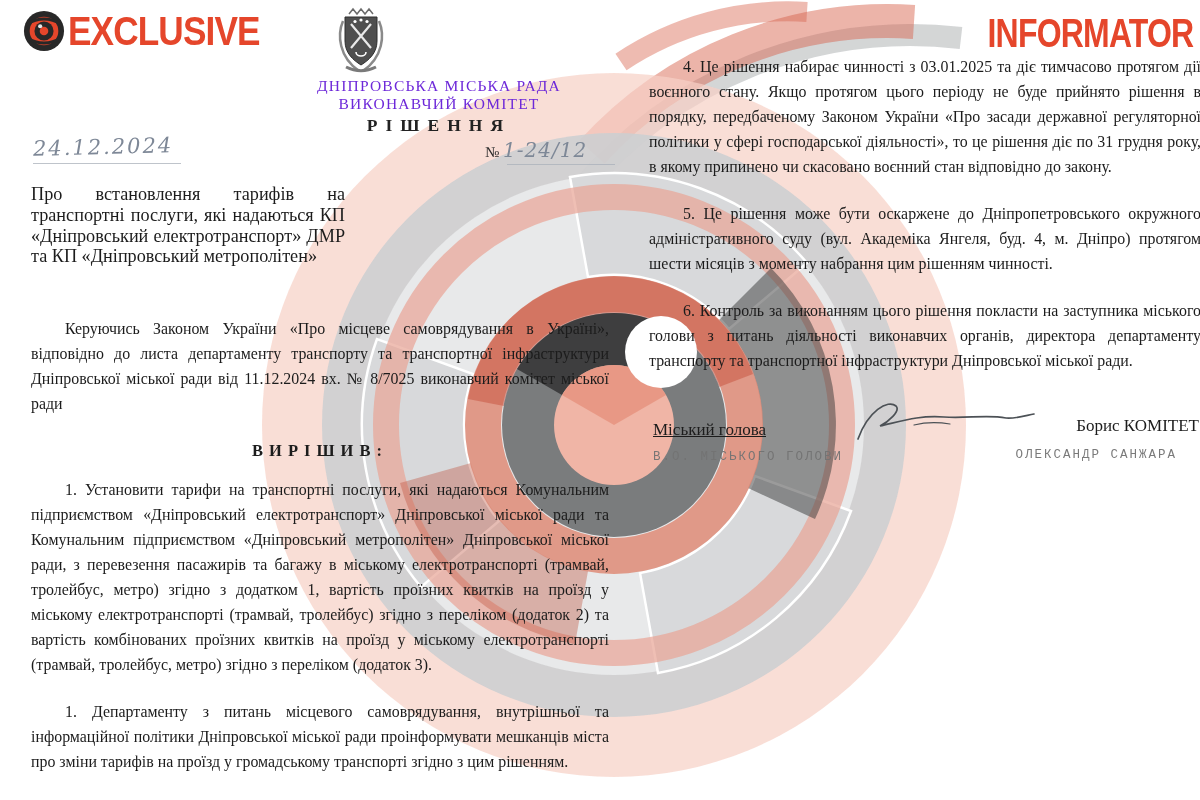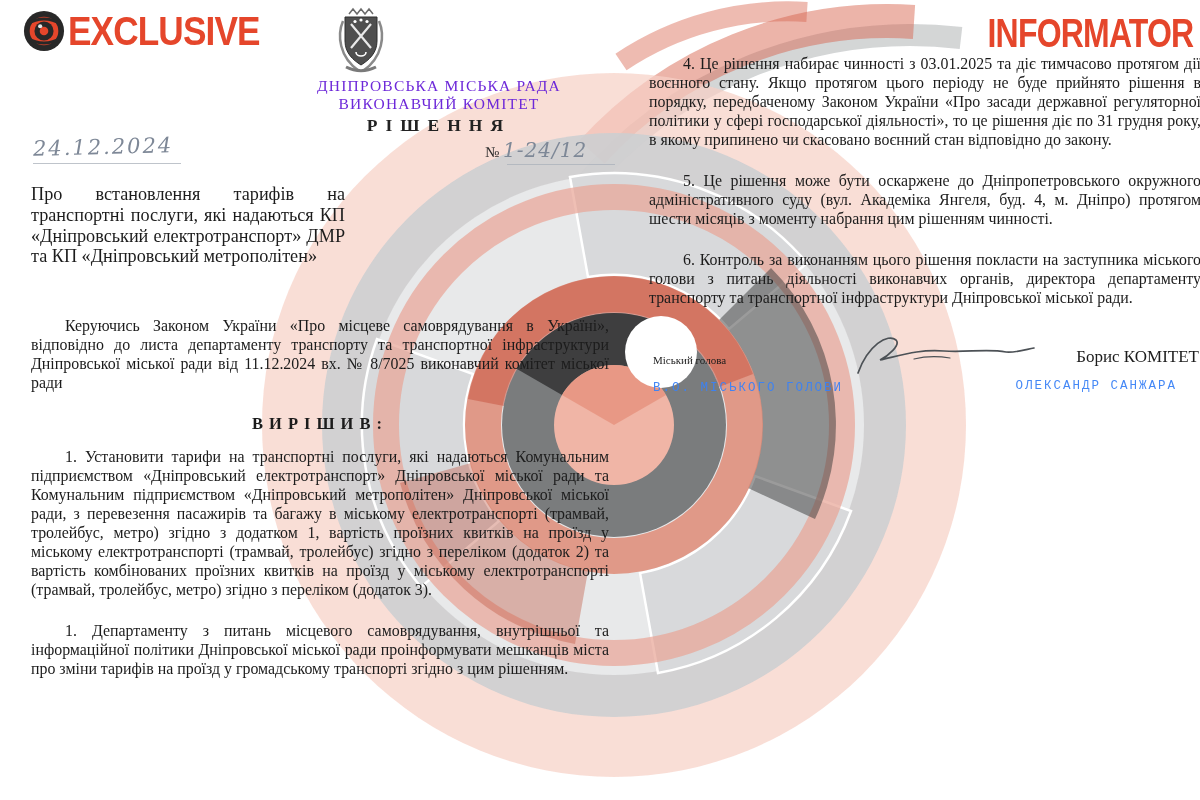--- a/index.html
+++ b/index.html
@@ -29,33 +29,33 @@
   .doc-type{left:240px;top:115px;width:380px;text-align:center;font-size:17.5px;font-weight:700;letter-spacing:8px;color:#222;}
 
   .handwriting{font-family:"DejaVu Serif",serif;font-style:italic;color:#7e8897;}
   .date-block{left:24px;top:135px;font-size:21px;letter-spacing:2px;transform:rotate(-1.5deg);}
   .rule{position:absolute;height:1px;background:#aab0ba;opacity:.75;z-index:2;}
   .num-block{left:476px;top:138px;font-size:15px;color:#2a2a2a;}
   .num-block .handwriting{font-size:20px;letter-spacing:1px;}
 
   
   .subject{left:22px;top:184px;width:314px;font-size:18.2px;line-height:20.8px;text-align:justify;}
-  .col{text-align:justify;font-size:15.9px;line-height:19px;}
+  .col{text-align:justify;font-size:15.9px;line-height:25px;}
   .col p{margin:0 0 22px 0;text-indent:34px;}
   .left-col{left:22px;top:316px;width:578px;}
   .right-col{left:640px;top:54px;width:552px;}
   .resolution{ text-align:center;text-indent:0 !important;font-weight:600;letter-spacing:6px;font-size:16.5px;margin:20px 0 14px 0 !important;}
 
   
   .sig-block{position:relative;height:100px;margin-top:6px;text-align:left;}
-  .sig-title{position:absolute;left:4px;top:22px;font-size:11px;text-indent:0;}
+  .sig-title{position:absolute;left:4px;top:22px;font-size:17px;text-indent:0;text-decoration:underline;}
   .sig-name{position:absolute;right:2px;top:18px;font-size:17px;text-indent:0;}
   .stamp{
     position:absolute;font-family:"Liberation Mono",monospace;font-size:12.5px;letter-spacing:2px;
-    color:#3b82f6;text-transform:uppercase;white-space:nowrap;opacity:.95;
+    color:#737373;text-transform:uppercase;white-space:nowrap;opacity:.95;
   }
   .stamp-left{left:4px;top:50px;}
   .stamp-right{right:24px;top:48px;}
   .sig-scrawl{position:absolute;left:205px;top:0;width:185px;height:58px;}
 </style>
 </head>
 <body>
 
 <div class="page">
 

